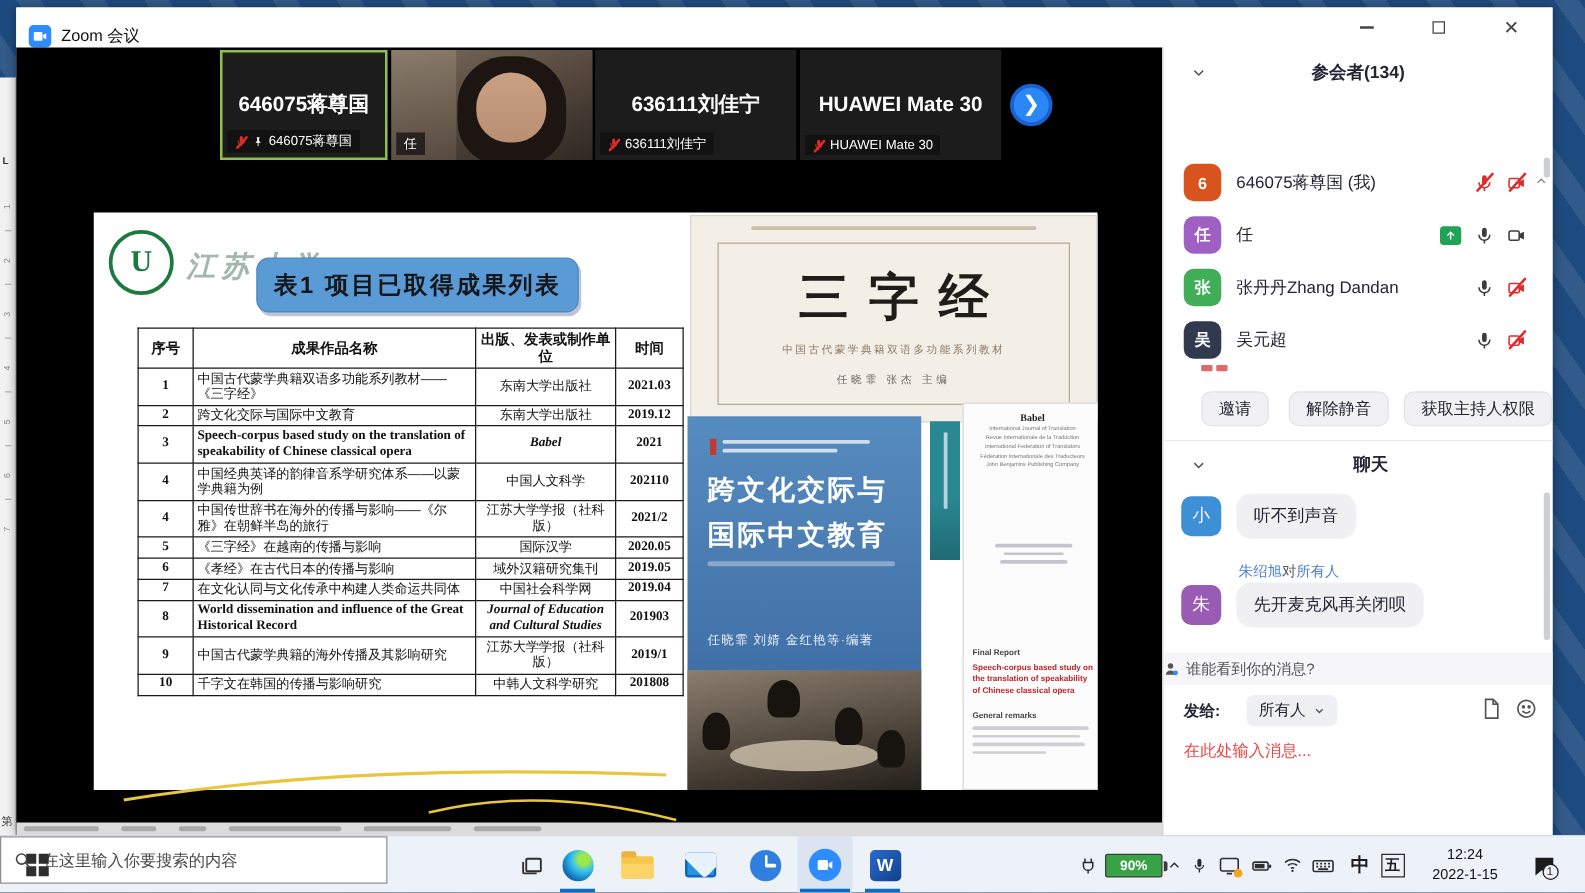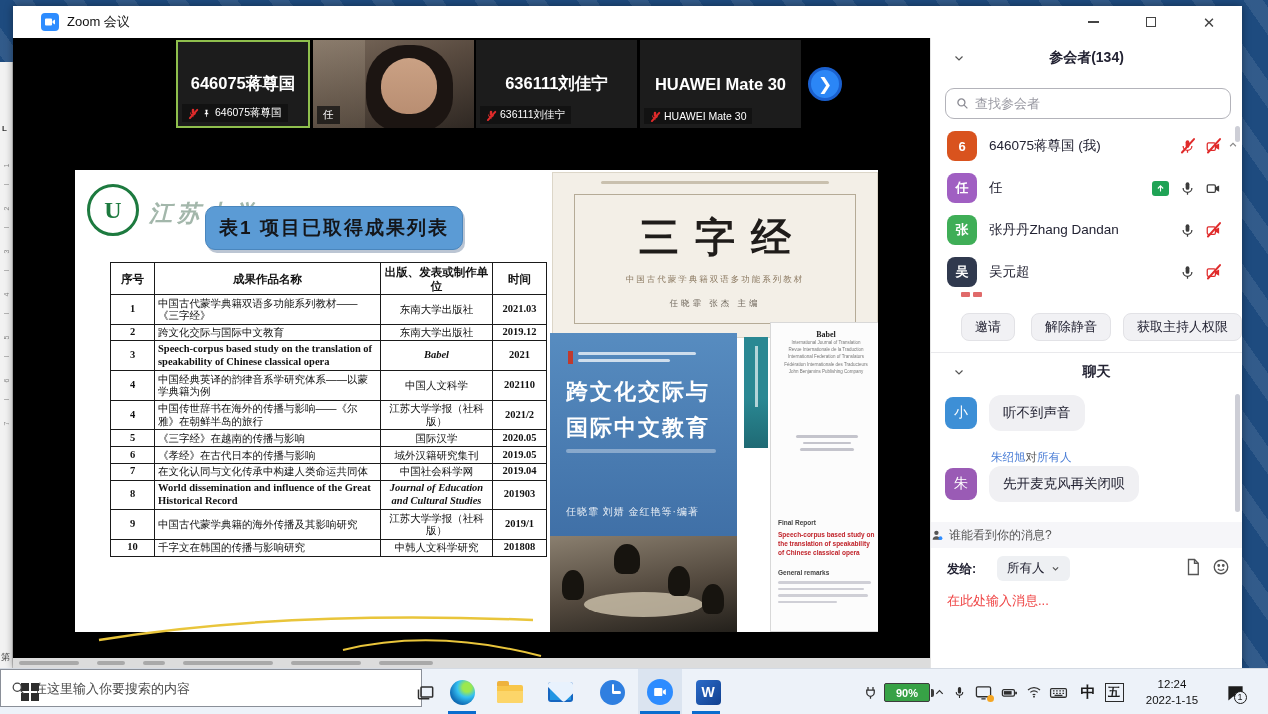--- a/index.html
+++ b/index.html
@@ -15,21 +15,21 @@
   #word-sliver { left:0; top:62px; width:13px; height:606px; background:#f2f2f2; border-right:1px solid #c9c9c9; }
   .ruler-mark { position:absolute; left:2px; top:62px; font-size:8px; color:#333; font-weight:bold; }
   .ruler-num { position:absolute; left:1px; width:11px; text-align:center; font-size:7px; color:#8a8a8a; transform:rotate(-90deg); }
   .ruler-tick { position:absolute; left:4px; width:5px; height:1px; background:#b5b5b5; }
   .ruler-bottom { position:absolute; left:1px; bottom:4px; font-size:9px; color:#444; }
 
   
   #zoom-window { left:13px; top:6px; width:1229px; height:662px; background:#fff; box-shadow:0 0 8px rgba(0,0,0,.4); }
 
   
-  #titlebar { position:absolute; left:0; top:0; width:100%; height:32px; background:#fff; display:flex; align-items:center; padding-left:28px; }
+  #titlebar { position:absolute; left:0; top:0; width:100%; height:32px; background:#fff; display:flex; align-items:flex-end; padding-left:10px; }
   .zoom-app-icon { width:18px; height:18px; background:#2D8CFF; border-radius:4px; display:flex; align-items:center; justify-content:center; }
   .zoom-app-icon svg { width:12px; height:12px; fill:#fff; }
   #window-title { margin-left:8px; font-size:13px; color:#111; }
   #win-controls { position:absolute; right:10px; top:0; height:32px; display:flex; align-items:center; gap:28px; padding-right:8px; }
   .win-btn { width:30px; height:24px; display:flex; align-items:center; justify-content:center; color:#444; cursor:default; }
   .glyph-min { width:11px; height:1.5px; background:#444; }
   .glyph-max { width:10px; height:10px; border:1.5px solid #444; }
   .glyph-close { font-size:15px; line-height:1; color:#444; }
 
   
@@ -170,21 +170,21 @@
 
   .vscroll { position:absolute; width:5px; border-radius:3px; background:#cdced6; }
   .chev-up-sm { position:absolute; right:4px; top:102px; width:10px; height:10px; color:#888; }
 
   
   #taskbar { left:0; top:668px; width:1268px; height:46px; background:#edf2f9; border-top:1px solid #d4dae3; }
   .tb { position:absolute; display:flex; align-items:center; justify-content:center; }
   #tb-start { left:10px; top:0; width:40px; height:46px; }
   .winlogo { display:grid; grid-template-columns:8px 8px; grid-template-rows:8px 8px; gap:1.5px; }
   .winlogo i { background:#2e2e2e; }
-  #tb-search { left:52px; top:4px; width:422px; height:38px; background:#fff; border:1px solid #8a8f98;
+  #tb-search { left:52px; top:4px; width:310px; height:38px; background:#fff; border:1px solid #8a8f98;
     display:flex; align-items:center; padding:0 10px; gap:8px; }
   #tb-search input { border:none; outline:none; flex:1; font-size:13px; color:#3a3a3a; font-family:inherit; background:transparent; }
   #tb-search input::placeholder { color:#4a4a4a; }
   .tb-tile { top:0; width:44px; height:46px; }
   .tb-underline { position:absolute; bottom:0; height:3px; background:#0a6cce; }
   #tile-zoom-bg { position:absolute; left:638px; top:0; width:44px; height:46px; background:#dbe4f0; }
 
   .edge-ball { width:25px; height:25px; border-radius:50%;
     background:radial-gradient(circle at 68% 30%, #9be84f 0 18%, #35c1f1 40%, #1272ba 70%, #0b4e8f); }
   .folder { width:26px; height:18px; background:#f8c64a; border-radius:2px; position:relative; margin-top:4px; }
@@ -481,29 +481,20 @@
 
       <div id="p-header">
         <span class="icon chev">
           <svg viewBox="0 0 24 24" fill="none" stroke="currentColor" stroke-width="2.4">
               <polyline points="5 9 12 16 19 9"></polyline>
             </svg>
         </span>
         <span class="sec-title">参会者(134)</span>
       </div>
 
-      <div id="p-search">
-        <span class="icon" style="width:13px;height:13px;color:#8a8a92">
-          <svg viewBox="0 0 24 24" fill="none" stroke="currentColor" stroke-width="2.4">
-              <circle cx="10" cy="10" r="6.5"></circle>
-              <line x1="15" y1="15" x2="21" y2="21"></line>
-            </svg>
-        </span>
-        <input placeholder="查找参会者" style="">
-      </div>
 
       <div class="p-row" style="top:88px">
         <div class="avatar av-orange">6</div>
         <div class="p-name">646075蒋尊国 (我)</div>
         <div class="p-icons">
           <span class="icon red slashed">
             <svg viewBox="0 0 24 24" fill="none" stroke="currentColor" stroke-width="2">
                 <rect x="9" y="2" width="6" height="12" rx="3" fill="currentColor" stroke="none"></rect>
                 <path d="M5 11c0 3.9 3.1 7 7 7s7-3.1 7-7"></path>
                 <line x1="12" y1="18" x2="12" y2="22"></line>

